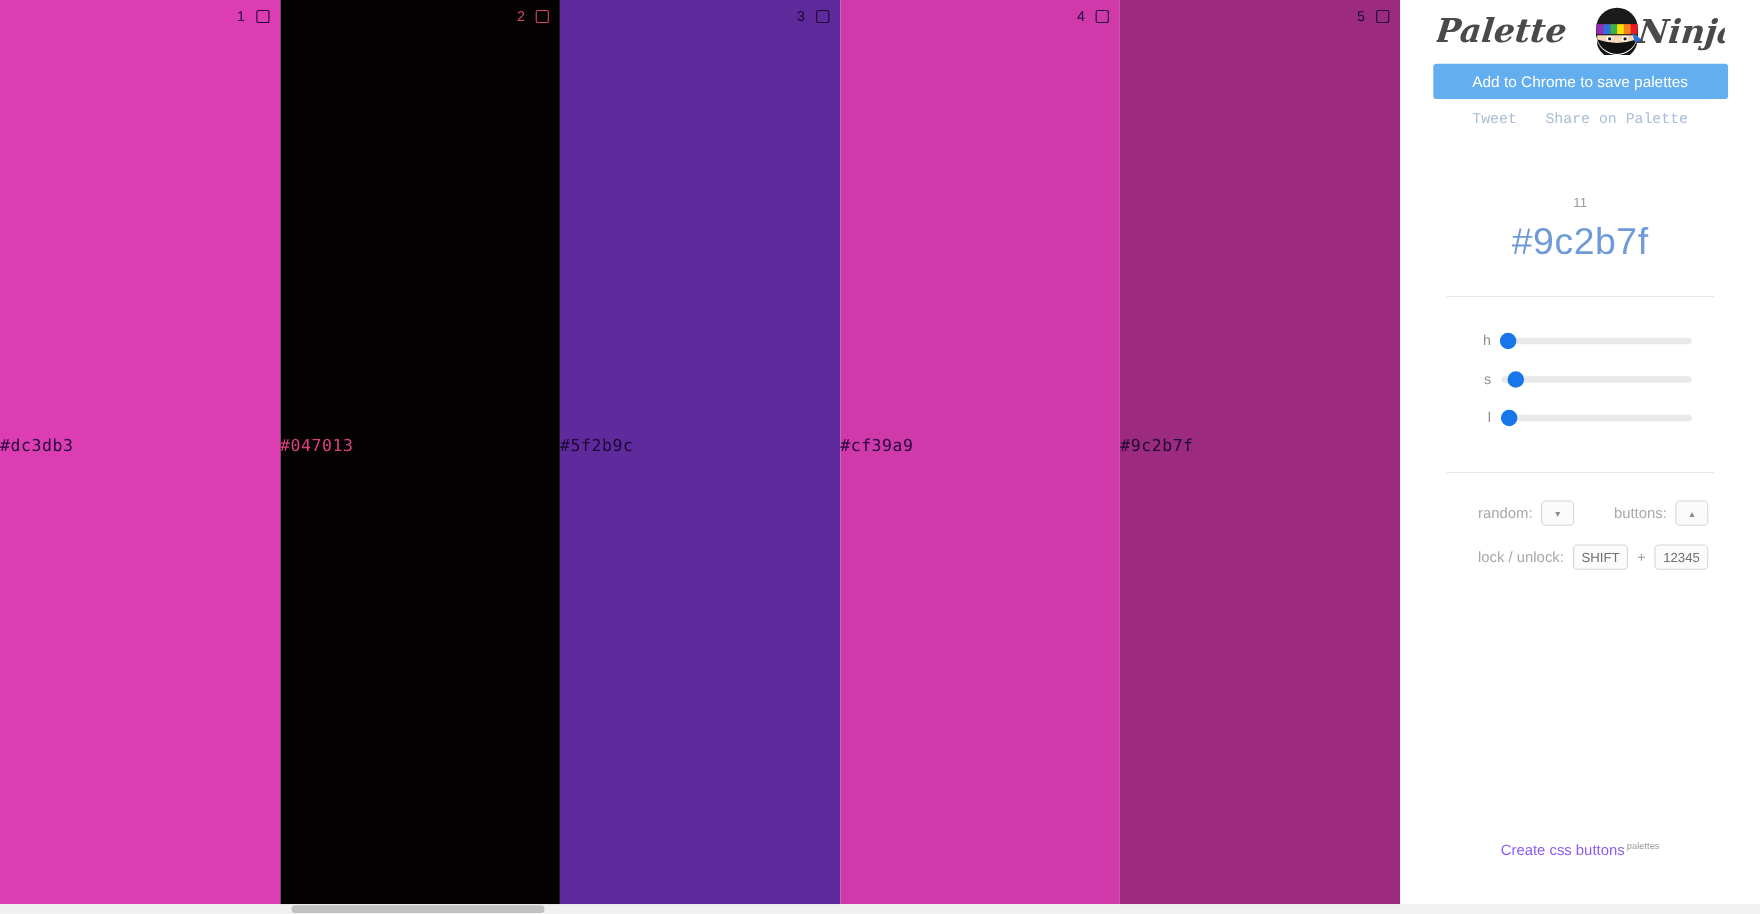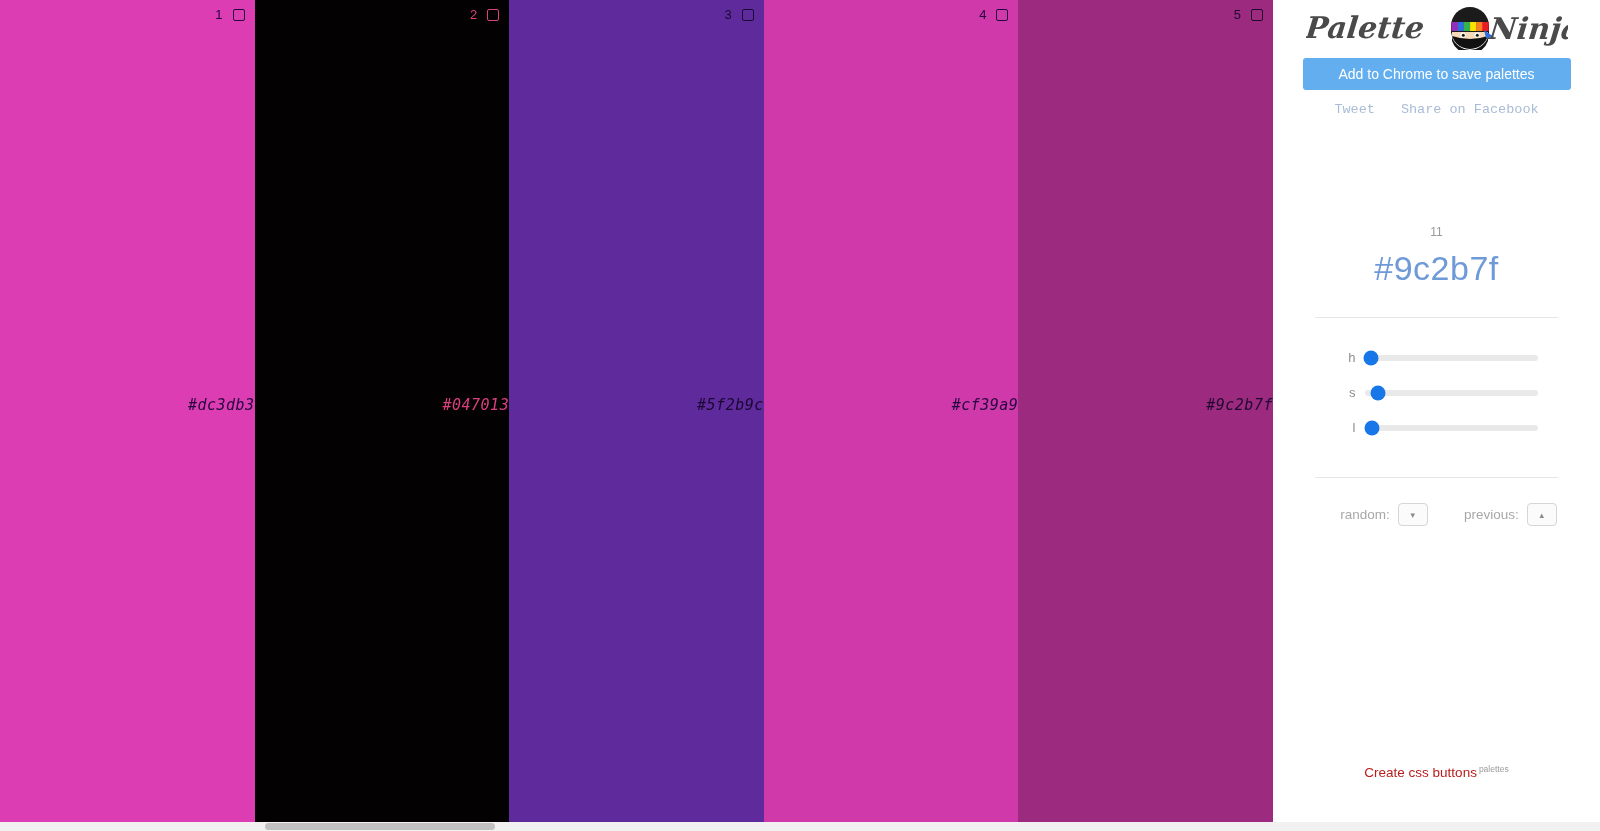--- a/index.html
+++ b/index.html
@@ -38,26 +38,25 @@
     width: 12px; height: 12px;
     border: 1px solid currentColor;
     border-radius: 2px;
     display: inline-block;
     background: transparent;
   }
   .sw-hex {
     position: absolute;
     top: 396px;
     left: 0; right: 0;
-    text-align: right;
+    text-align: left;
     font-family: "DejaVu Sans Mono", "Liberation Mono", monospace;
     font-size: 15px;
     letter-spacing: 0.5px;
     user-select: none;
-    font-style: italic;
   }
 
   
   #sidebar {
     position: absolute;
     left: 1273px; top: 0;
     width: 327px; height: 822px;
     background: #ffffff;
   }
   .logo {
@@ -93,21 +92,21 @@
     font-size: 13.5px;
   }
   .social a {
     color: #a9bcd6;
     text-decoration: none;
     cursor: pointer;
     font-family: Liberation Mono, monospace;
   }
 
   .counter {
-    margin-top: 108px;
+    margin-top: 60px;
     text-align: center;
     font-size: 12px;
     color: #9a9a9a;
   }
   .bighex {
     margin-top: 10px;
     text-align: center;
     font-size: 34px;
     color: #6f9ad8;
     font-family: "Liberation Sans", sans-serif;
@@ -184,21 +183,21 @@
   .gap-mid { width: 20px; }
   .plus { color: #9a9a9a; font-size: 13px; }
 
   .sponsor {
     position: absolute;
     bottom: 42px;
     left: 0; right: 0;
     text-align: center;
     font-size: 13.5px;
   }
-  .sponsor a { color: #b91c1c; text-decoration: none; cursor: pointer; margin-top: 40px; }
+  .sponsor a { color: #8b5cf6; text-decoration: none; cursor: pointer; margin-top: 40px; }
   .sponsor sup { font-size: 8.5px; color: #9a9a9a; margin-left: 2px; }
 
   
   #hscroll {
     position: absolute;
     left: 0; bottom: 0;
     width: 1600px; height: 9px;
     background: #f1f1f1;
   }
   #hthumb {
@@ -276,21 +275,21 @@
           <path d="M34 20 L44 27 L36 28 Z" fill="#2b6fe0"></path>
         </g>
         <text x="186" y="33" font-family="&quot;DejaVu Serif&quot;, serif" font-size="30" font-style="italic" font-weight="bold" fill="#4a4a4a" transform="skewX(-6)">Ninja</text>
       </svg>
     </div>
 
     <button class="cta">Add to Chrome to save palettes</button>
 
     <div class="social">
       <a>Tweet</a>
-      <a>Share on Facebook</a>
+      <a>Share on Palette</a>
     </div>
 
     <div class="counter">11</div>
     <div class="bighex">#9c2b7f</div>
 
     <div class="rule"></div>
 
     <div class="sliders">
       <div class="slider-row">
         <span class="slider-label">h</span>
@@ -311,24 +310,30 @@
         </div>
       </div>
     </div>
 
     <div class="rule second"></div>
 
     <div class="keyrow r1">
       <span>random:</span>
       <span class="kbd arrow">▾</span>
       <span class="gap-mid"></span>
-      <span>previous:</span>
+      <span>buttons:</span>
       <span class="kbd arrow">▴</span>
     </div>
 
+    <div class="keyrow r2">
+      <span>lock / unlock:</span>
+      <span class="kbd">SHIFT</span>
+      <span class="plus">+</span>
+      <span class="kbd">12345</span>
+    </div>
 
     <div class="sponsor">
       <a>Create css buttons</a><sup>palettes</sup>
     </div>
   </div>
 
   <div id="hscroll">
     <div id="hthumb"></div>
   </div>
 </div>

